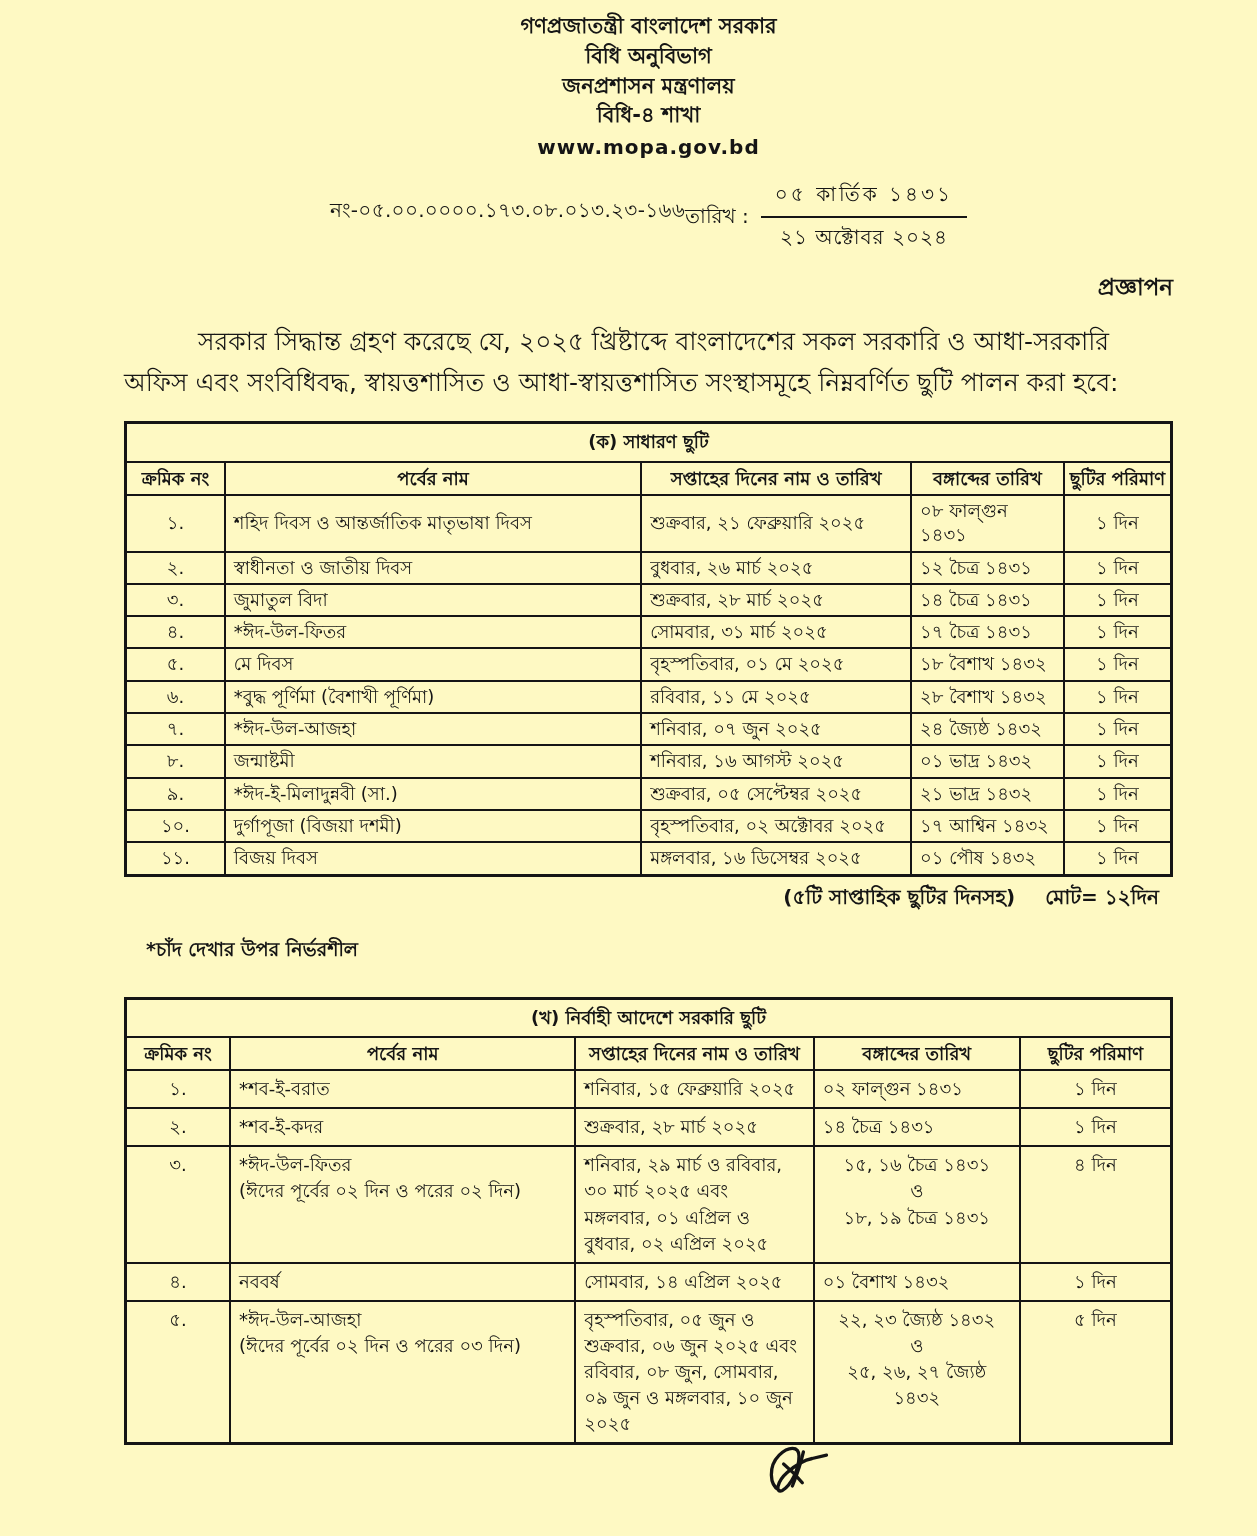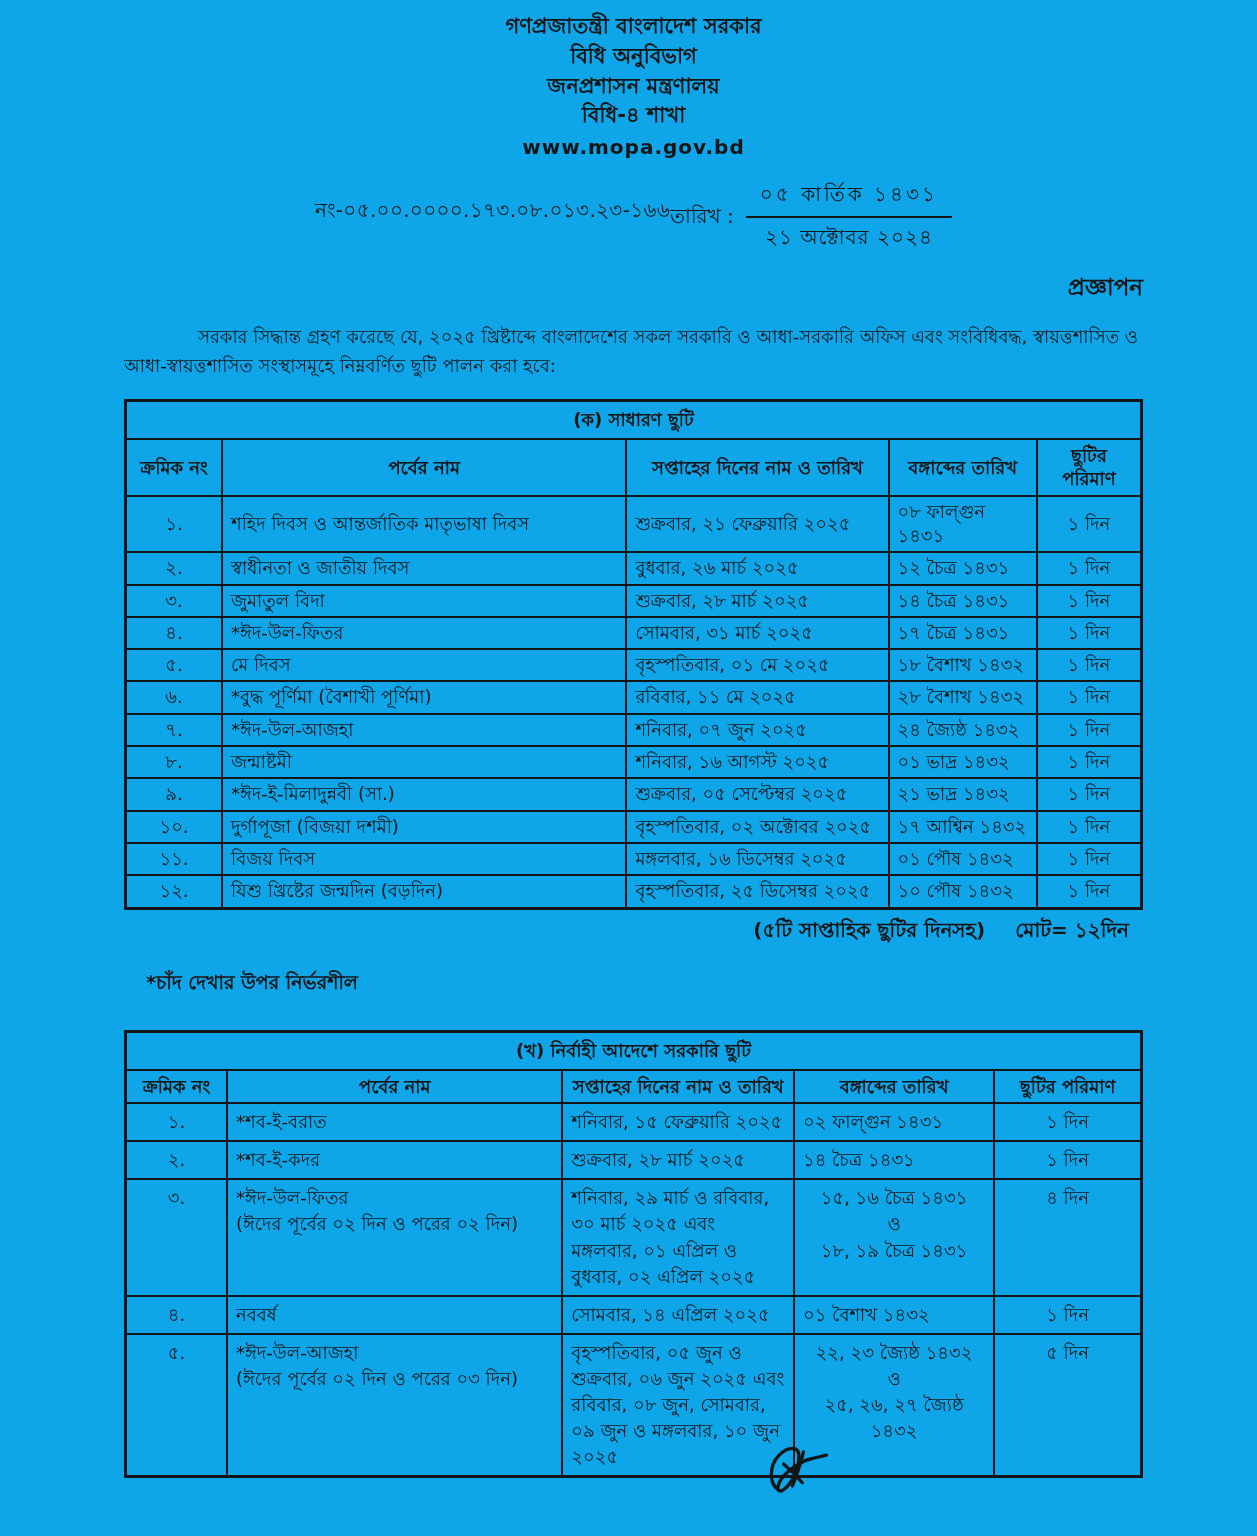--- a/index.html
+++ b/index.html
@@ -3,24 +3,24 @@
 <meta charset="utf-8">
 <title>Holiday Notification</title>
 <style>
   * { box-sizing: border-box; }
   html, body { margin: 0; padding: 0; background: #ffffff; }
   .page {
     position: relative;
     width: 1257px;
     height: 1536px;
     margin: 0 auto;
-    background: #0ea5e9;
+    background: #fef9c3;
     color: #151515;
     font-family: "DejaVu Sans", "Liberation Sans", sans-serif;
-    padding: 12px 114px 0 124px;
+    padding: 12px 84px 0 124px;
     overflow: hidden;
   }
   
   .org-header { text-align: center; font-weight: bold; }
   .org-header .hline { font-size: 21px; line-height: 1.42; }
   .org-header .website {
     display: inline-block; margin-top: 4px; font-size: 20px;
     letter-spacing: 1px; color: #151515;
   }
   
@@ -31,21 +31,21 @@
   .memo-no { padding-top: 16px; letter-spacing: .3px; }
   .date-block { display: flex; align-items: center; gap: 12px; }
   .date-stack { text-align: center; }
   .date-top { padding: 0 14px 4px; border-bottom: 2px solid #151515; letter-spacing: 3px; }
   .date-bottom { padding-top: 4px; letter-spacing: 1px; }
   
   .notice-title {
     margin: 14px 0 0; text-align: right; font-size: 23px;
     font-weight: bold; 
   }
-  .intro { margin: 14px 0 0; font-size: 18px; line-height: 1.62; text-indent: 74px; }
+  .intro { margin: 14px 0 0; font-size: 25px; line-height: 1.62; text-indent: 74px; }
   
   table.holiday { width: 100%; border-collapse: collapse; margin-top: 18px; border: 3px solid #151515; }
   table.holiday th, table.holiday td {
     border: 2px solid #151515; font-size: 18px; padding: 3px 8px;
     white-space: pre-line; line-height: 1.35;
   }
   .table-title { font-size: 23px; font-weight: bold; text-align: center; padding: 6px 4px !important; }
   table.holiday thead th.colhead { text-align: center; font-weight: bold; padding: 4px 4px; line-height: 1.3; }
   td.c { text-align: center; }
   td.name { padding-left: 14px; margin-top: 9px; }
@@ -180,27 +180,20 @@
           <td class="name">দুর্গাপূজা (বিজয়া দশমী)</td>
           <td class="day">বৃহস্পতিবার, ০২ অক্টোবর ২০২৫</td>
           <td class="bangla">১৭ আশ্বিন ১৪৩২</td>
           <td class="c">১ দিন</td>
         </tr>
       <tr>
           <td class="c">১১.</td>
           <td class="name">বিজয় দিবস</td>
           <td class="day">মঙ্গলবার, ১৬ ডিসেম্বর ২০২৫</td>
           <td class="bangla">০১ পৌষ ১৪৩২</td>
-          <td class="c">১ দিন</td>
-        </tr>
-      <tr>
-          <td class="c">১২.</td>
-          <td class="name">যিশু খ্রিষ্টের জন্মদিন (বড়দিন)</td>
-          <td class="day">বৃহস্পতিবার, ২৫ ডিসেম্বর ২০২৫</td>
-          <td class="bangla">১০ পৌষ ১৪৩২</td>
           <td class="c">১ দিন</td>
         </tr>
     </tbody>
   </table>
 
   <div class="tfoot-line">
     <span>(৫টি সাপ্তাহিক ছুটির দিনসহ)</span>
     <span>মোট= ১২দিন</span>
   </div>
 

